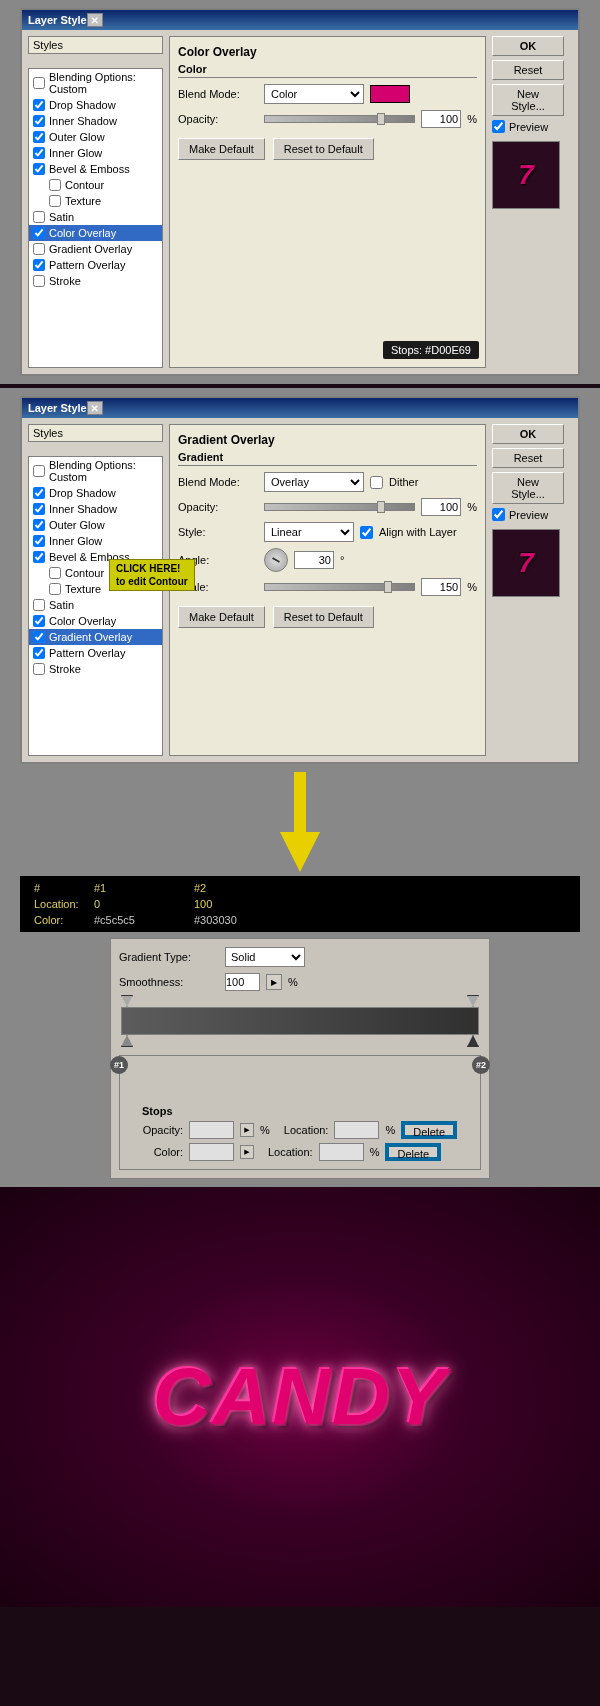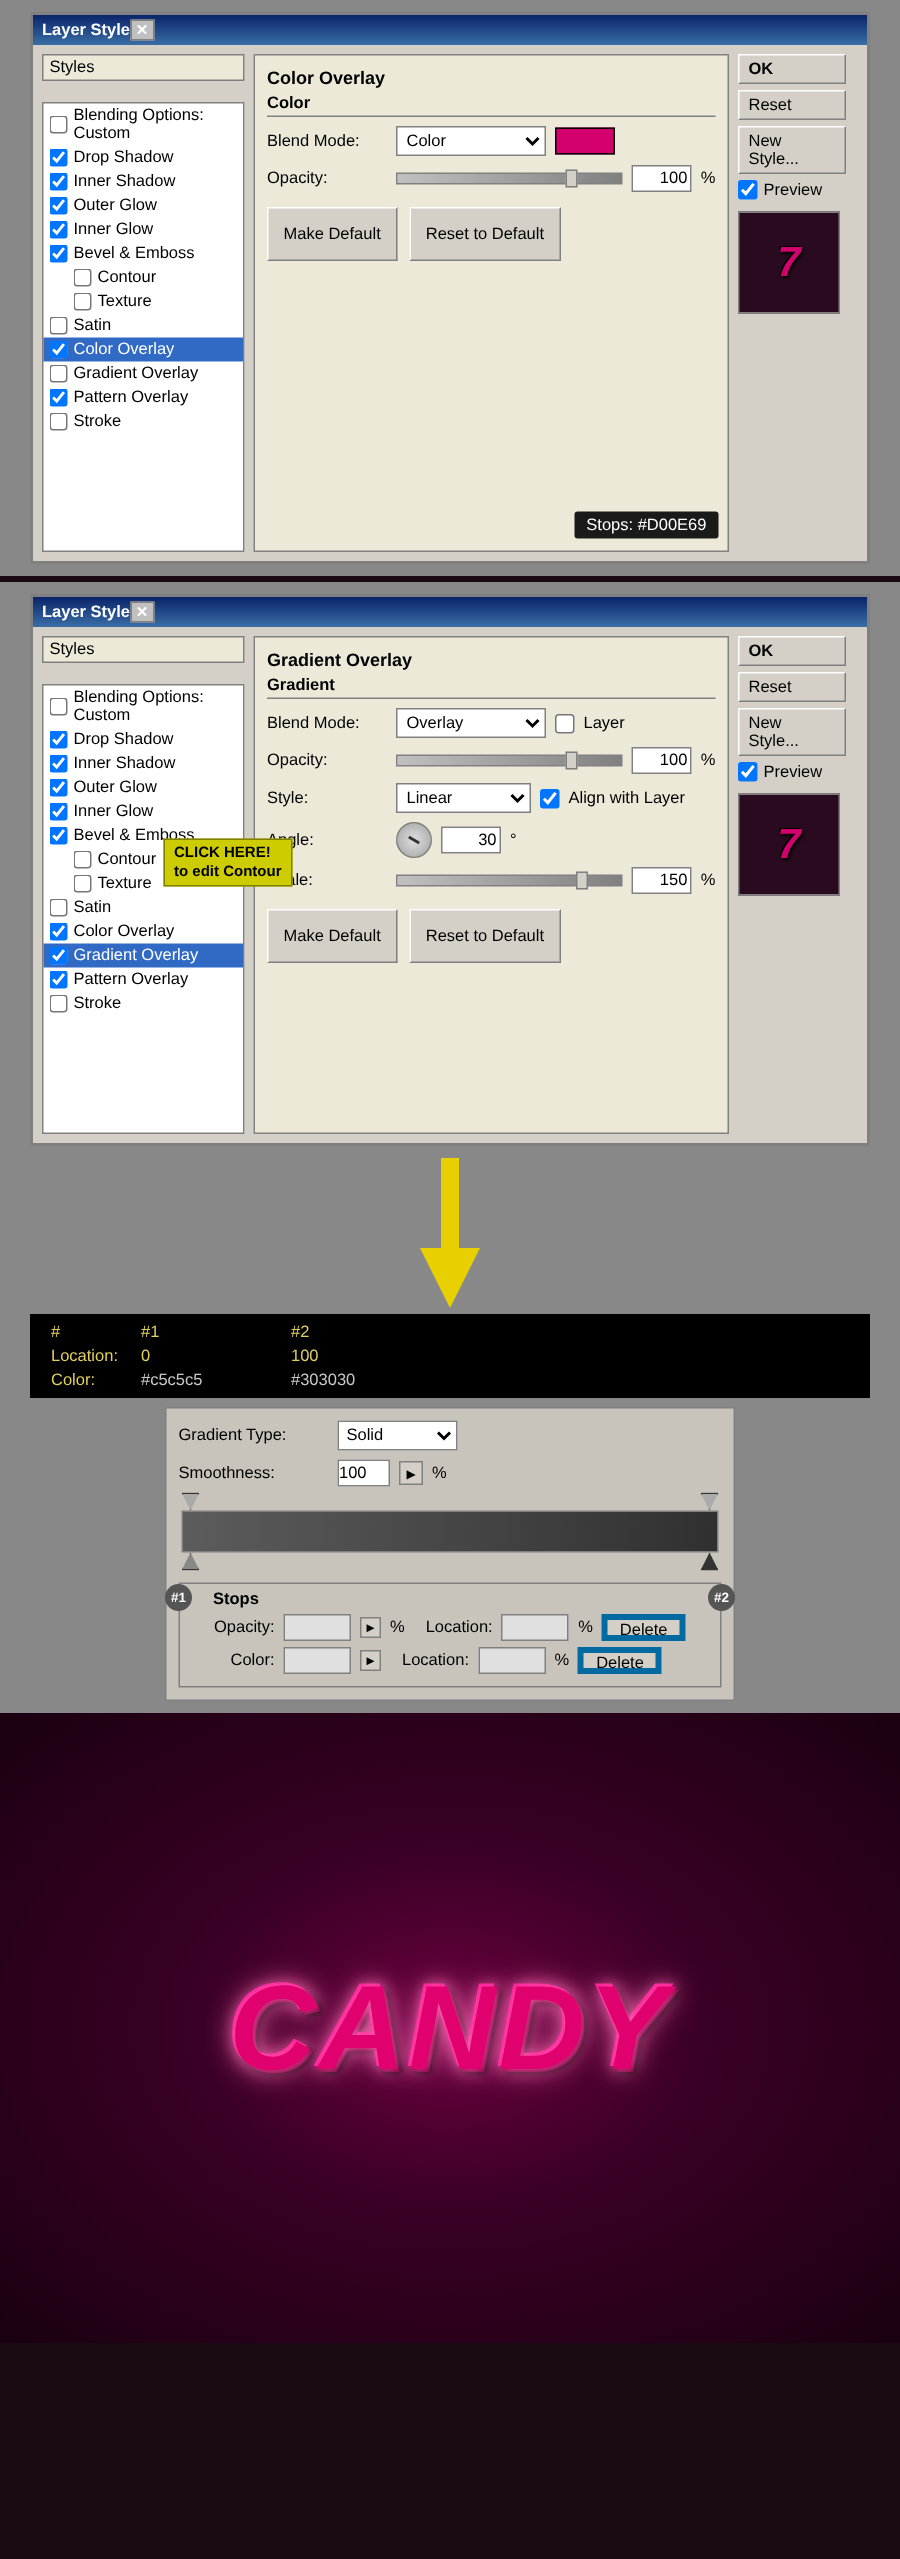--- a/index.html
+++ b/index.html
@@ -193,41 +193,41 @@
     }
 
     .action-btn {
       background: #d4d0c8;
       border: 1px solid #808080;
       border-top-color: #fff;
       border-left-color: #fff;
       font-size: 11px;
       padding: 2px 10px;
       cursor: pointer;
-      height: 36px;
+      height: 22px;
     }
 
     
     .right-panel {
       width: 80px;
       flex-shrink: 0;
       display: flex;
       flex-direction: column;
       gap: 4px;
     }
 
     .right-btn {
       background: #d4d0c8;
       border: 1px solid #808080;
       border-top-color: #fff;
       border-left-color: #fff;
       font-size: 11px;
       padding: 3px 6px;
       cursor: pointer;
-      text-align: left;
+      text-align: center;
       width: 72px;
     }
 
     .right-btn.ok-btn {
       font-weight: bold;
     }
 
     .preview-check {
       display: flex;
       align-items: flex-end;
@@ -632,21 +632,21 @@
       <div class="main-panel" style="position:relative;">
         <div class="panel-title">Gradient Overlay</div>
         <div class="section-title">Gradient</div>
 
         <div class="form-row">
           <span class="form-label">Blend Mode:</span>
           <select class="select-box" style="width:100px;">
             <option>Overlay</option>
           </select>
           <input type="checkbox" style="">
-          <span>Layer</span>
+          <span>Dither</span>
         </div>
 
         <div class="form-row">
           <span class="form-label">Opacity:</span>
           <div class="slider-track" style="flex:1;">
             <div class="slider-thumb slider-thumb-opacity"></div>
           </div>
           <input class="number-input" type="text" value="100" style="">
           <span class="unit-label">%</span>
         </div>
@@ -755,21 +755,21 @@
       <div style="position:absolute; top:-12px; left:0; width:12px; height:12px; background:#aaa; border:1px solid #333; clip-path: polygon(0 0, 100% 0, 50% 100%);"></div>
       <div style="position:absolute; top:-12px; right:0; width:12px; height:12px; background:#aaa; border:1px solid #333; clip-path: polygon(0 0, 100% 0, 50% 100%);"></div>
       <div class="grad-bar"></div>
       <div style="position:absolute; bottom:-12px; left:0; width:12px; height:12px; background:#888; border:1px solid #333; clip-path: polygon(50% 0, 100% 100%, 0 100%);"></div>
       <div style="position:absolute; bottom:-12px; right:0; width:12px; height:12px; background:#333; border:1px solid #333; clip-path: polygon(50% 0, 100% 100%, 0 100%);"></div>
     </div>
 
     <div class="stops-section" style="margin-top:20px; position:relative;">
       <div class="stops-header">
         <span style="display:inline-flex;align-items:center;justify-content:center;width:18px;height:18px;background:#555;color:#fff;border-radius:50%;font-size:9px;position:absolute;left:-10px;top:0;">#1</span>
-        <span style="margin-left:14px;">Stops</span>
+        <span style="margin-left:14px;margin-top:45px;">Stops</span>
         <span style="display:inline-flex;align-items:center;justify-content:center;width:18px;height:18px;background:#555;color:#fff;border-radius:50%;font-size:9px;position:absolute;right:-10px;top:0;">#2</span>
       </div>
 
       <div class="stops-row">
         <span class="stops-label">Opacity:</span>
         <input type="text" class="stops-input" style="">
         <span style="width:14px;height:14px;background:#d4d0c8;border:1px solid #808080;display:inline-flex;align-items:center;justify-content:center;cursor:pointer;">
             <span style="font-size:7px;">▶</span>
           </span>
         <span>%</span>

